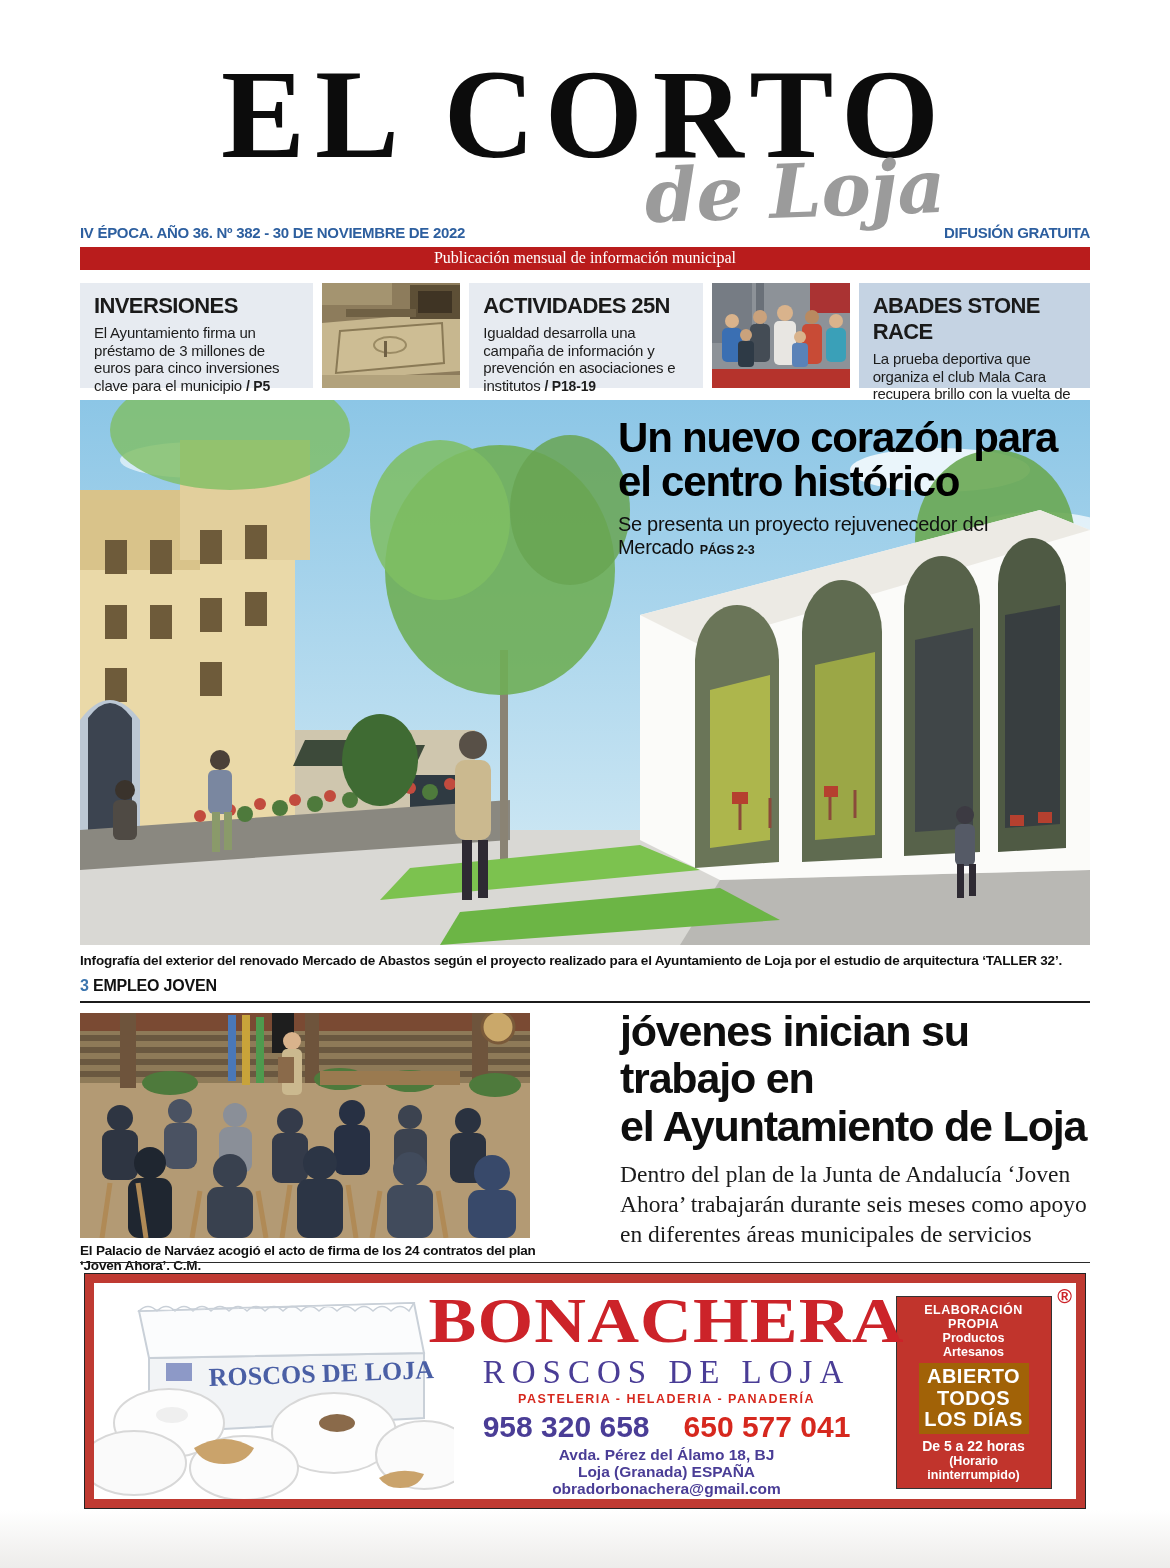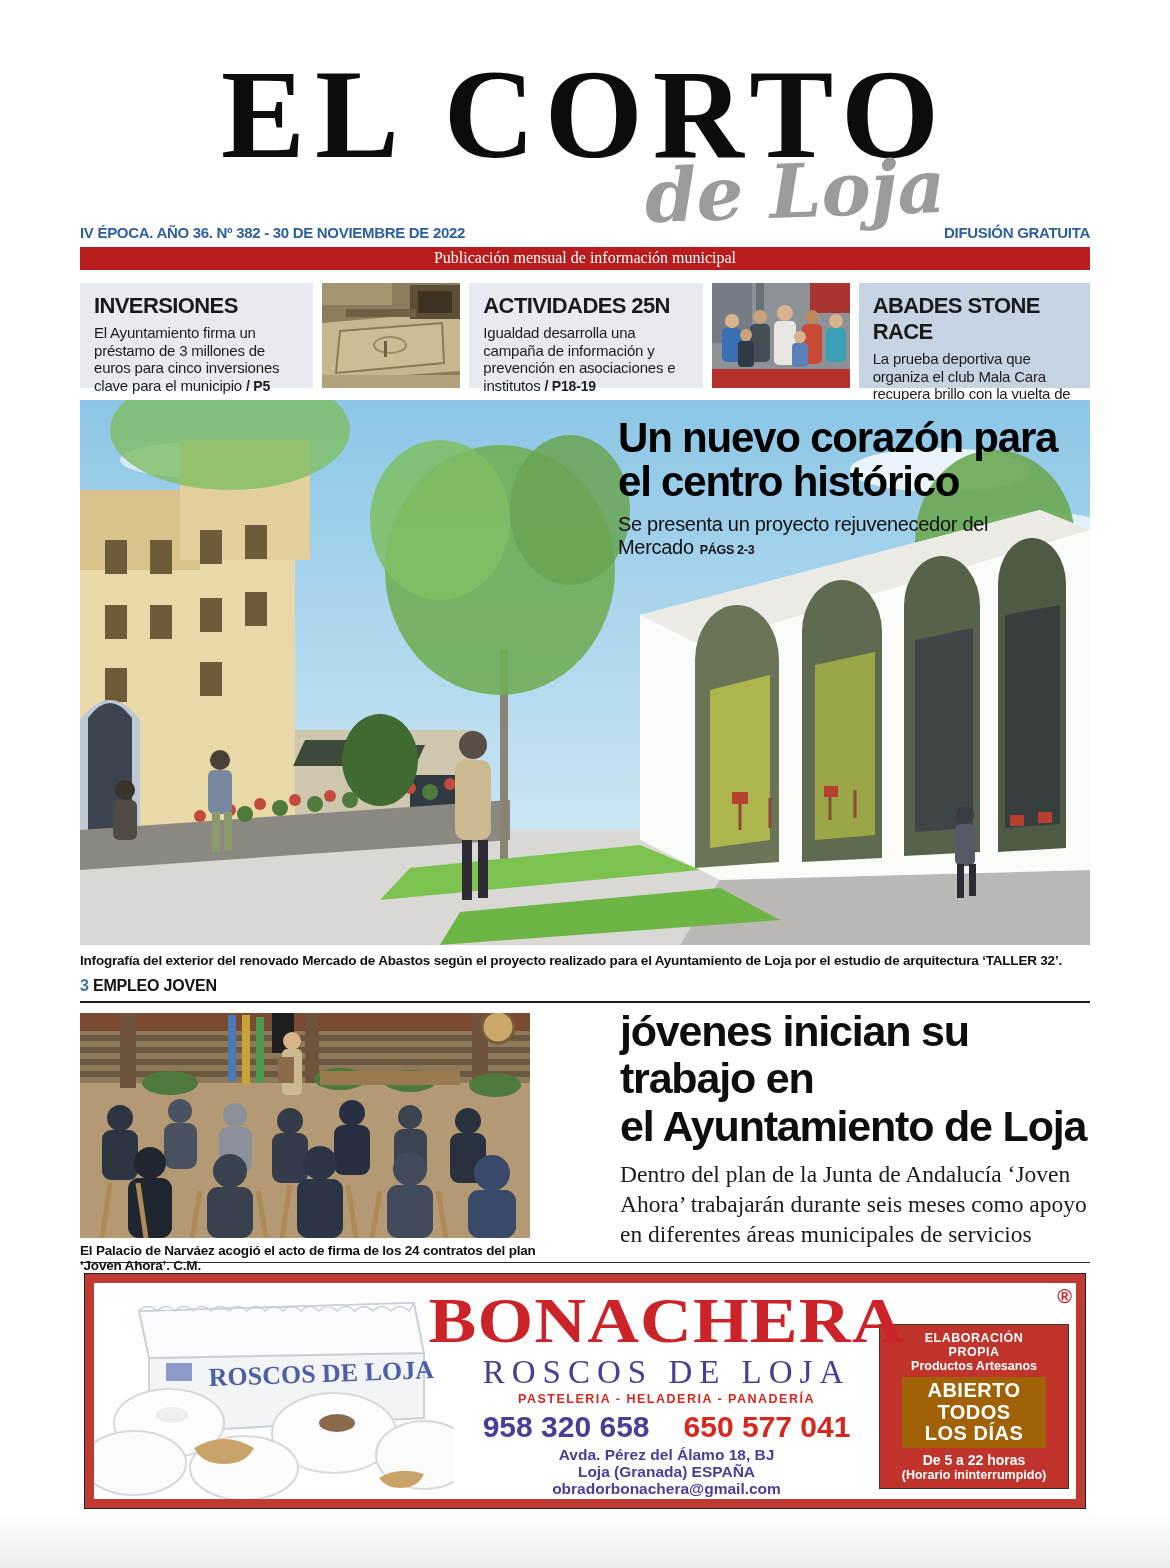--- a/index.html
+++ b/index.html
@@ -62,21 +62,21 @@
   .ad-brand { display:inline-block; font-family:"Liberation Serif", serif; font-weight:900; font-size:64px;
     line-height:1; color:#cc2329; transform:scaleX(1.12); letter-spacing:1px; }
   .ad-reg { position:absolute; top:2px; right:4px; color:#cc2329; font-size:20px; font-weight:700; }
   .ad-product { font-family:"Liberation Serif", serif; font-size:33px; color:#4a3d96; letter-spacing:7px;
     line-height:1.05; margin-top:2px; white-space:nowrap; }
   .ad-tagline { font-size:12.5px; font-weight:800; color:#d6281e; letter-spacing:1.5px; margin-top:2px; }
   .ad-phones { display:flex; justify-content:center; gap:34px; margin-top:4px; font-size:30px; font-weight:800; }
   .ad-phone1 { color:#4a3d96; } .ad-phone2 { color:#d6281e; }
   .ad-address { margin-top:2px; font-size:15.5px; font-weight:700; color:#4a3d96; line-height:1.12; }
   .ad-right { width:206px; display:flex; align-items:flex-end; justify-content:center; padding:0 8px 10px 0; }
-  .promo { width:190px; background:#c1342c; border:1px solid #333; padding:6px 20px; text-align:center; }
+  .promo { width:156px; background:#c1342c; border:1px solid #333; padding:6px 20px; text-align:center; }
   .promo-line1 { color:#fff; font-size:12.5px; font-weight:700; letter-spacing:0.5px; }
   .promo-line2 { color:#fff; font-size:12.5px; font-weight:700; }
   .promo-open { background:#a16207; margin:4px 2px; padding:3px 2px; color:#fff; font-size:20px;
     font-weight:800; line-height:1.08; letter-spacing:0.5px; }
   .promo-hours { color:#fff; font-size:14px; font-weight:800; margin-top:2px; }
   .promo-hours2 { color:#fff; font-size:12.5px; font-weight:700; }
 
   .bottom-strip { position:absolute; left:0; top:1510px; width:1170px; height:58px;
     background:linear-gradient(#ffffff, #edecea); }
 </style>

